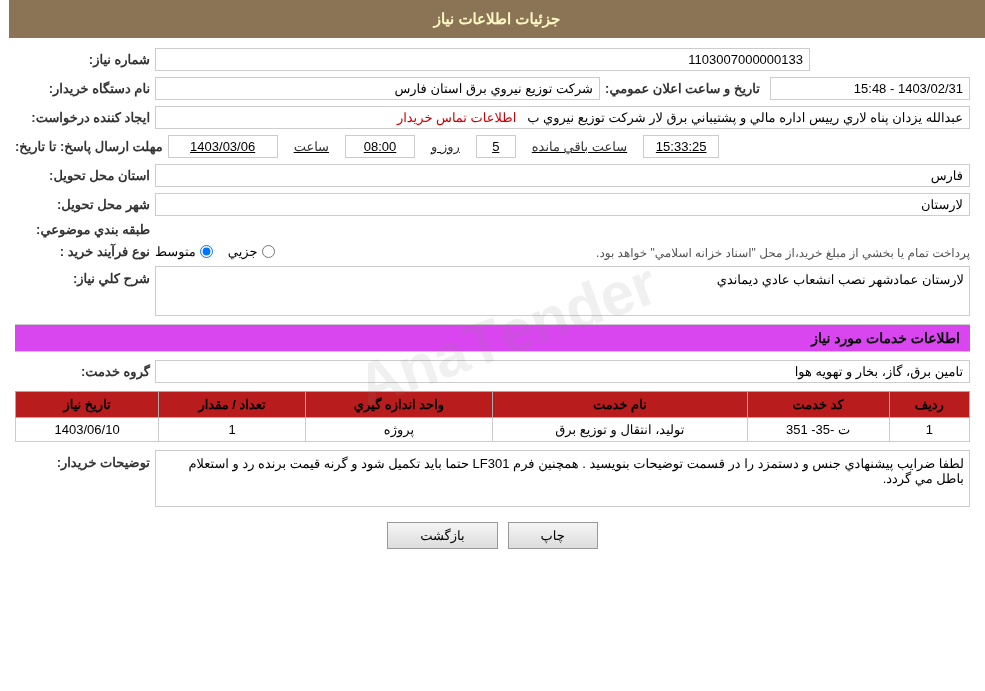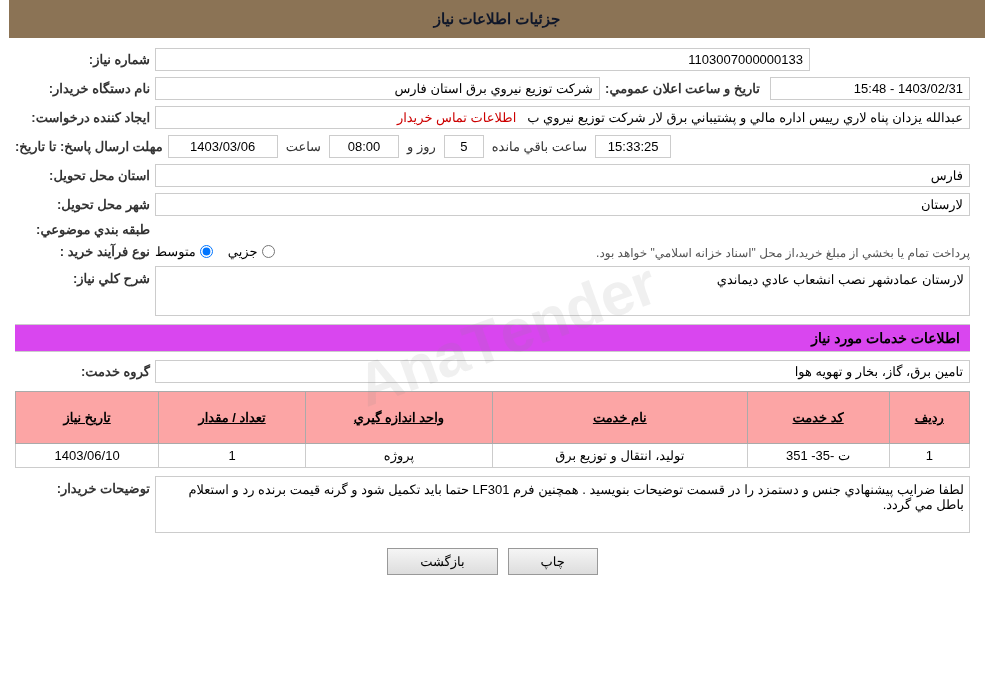--- a/index.html
+++ b/index.html
@@ -10,21 +10,21 @@
       direction: rtl;
     }
     .page-wrapper {
       max-width: 985px;
       margin: 0 auto;
       background: #fff;
       min-height: 691px;
     }
     .header-bar {
       background: #8b7355;
-      color: #0f172a;
+      color: #fef9c3;
       text-align: center;
       padding: 10px;
       font-size: 15px;
       font-weight: bold;
       margin-left: 9px;
     }
     .content {
       padding: 10px 15px;
     }
     .row {
@@ -53,22 +53,23 @@
       background: #fff;
       padding: 3px 6px;
       min-height: 22px;
       width: 200px;
       text-align: right;
     }
     .date-row {
       display: flex;
       align-items: center;
       flex-direction: row-reverse;
-      gap: 4px;
+      gap: 12px;
       flex: 1;
+      text-decoration: underline;
     }
     .date-part {
       border: 1px solid #ccc;
       background: #fff;
       padding: 3px 6px;
       min-height: 22px;
       text-align: center;
     }
     .date-label {
       color: #333;
@@ -115,26 +116,25 @@
     .table-container {
       margin: 8px 0;
       width: 100%;
     }
     table {
       width: 100%;
       border-collapse: collapse;
       direction: rtl;
     }
     table th {
-      background: #fca5a5;
+      background: #b91c1c;
       border: 1px solid #aaa;
-      padding: 18px 8px;
+      padding: 5px 8px;
       text-align: center;
       font-weight: bold;
-      text-decoration: underline;
     }
     table td {
       border: 1px solid #ccc;
       padding: 4px 8px;
       text-align: center;
       background: #fff;
     }
     .button-row {
       display: flex;
       justify-content: center;

